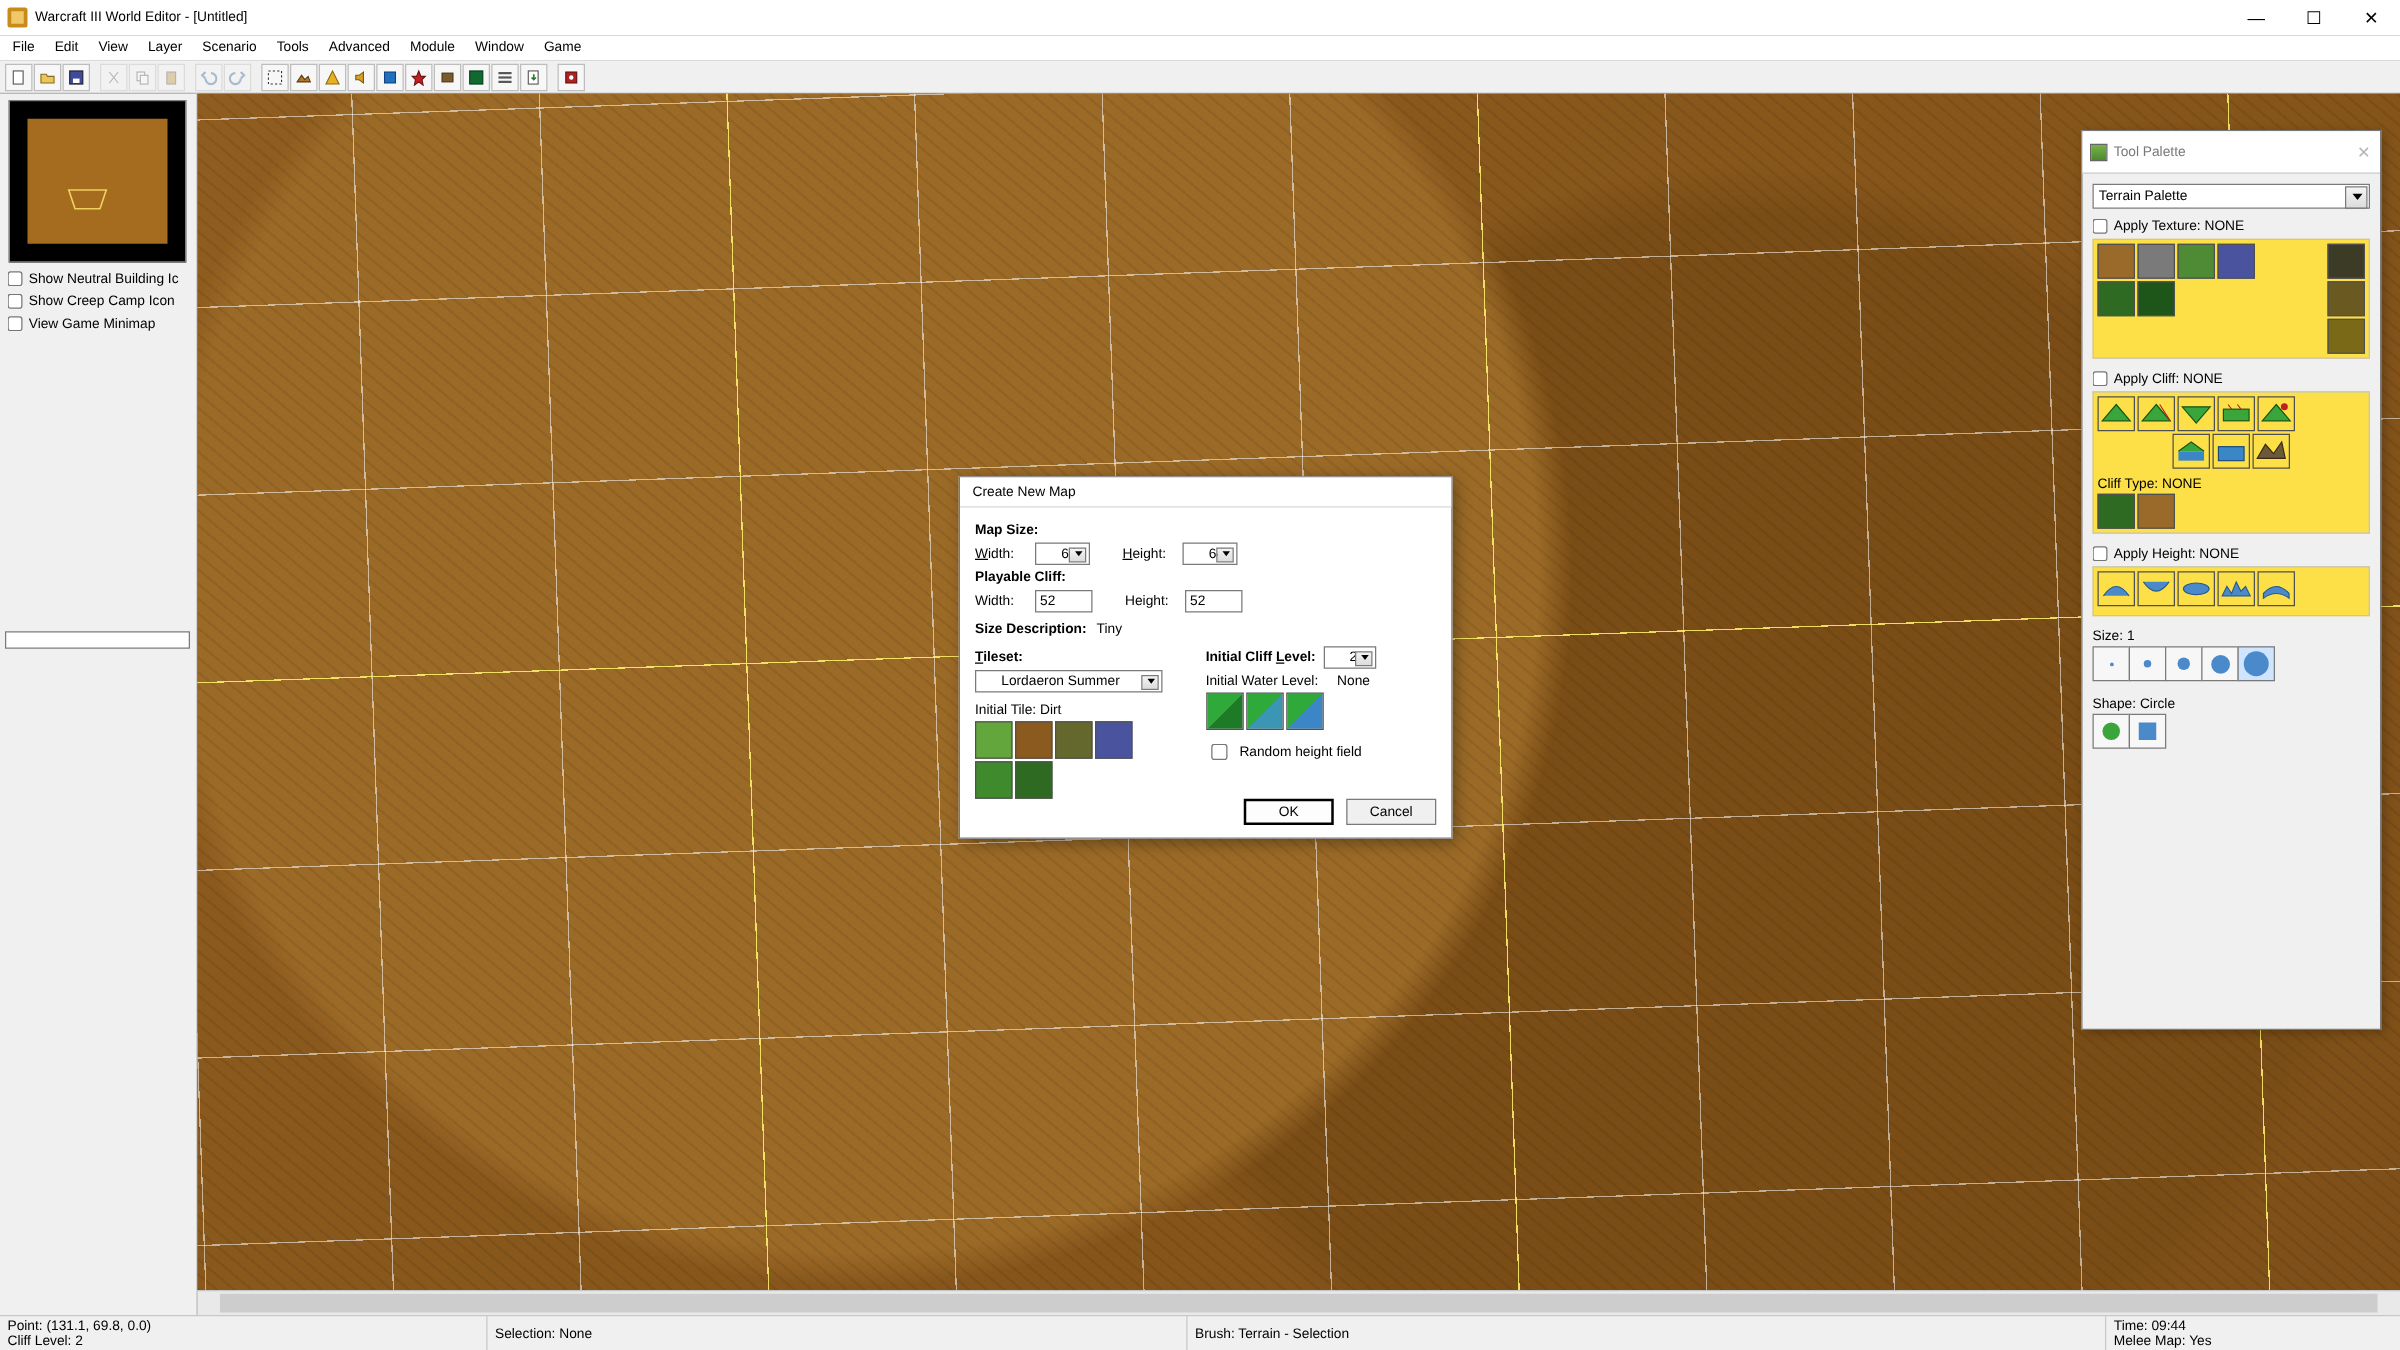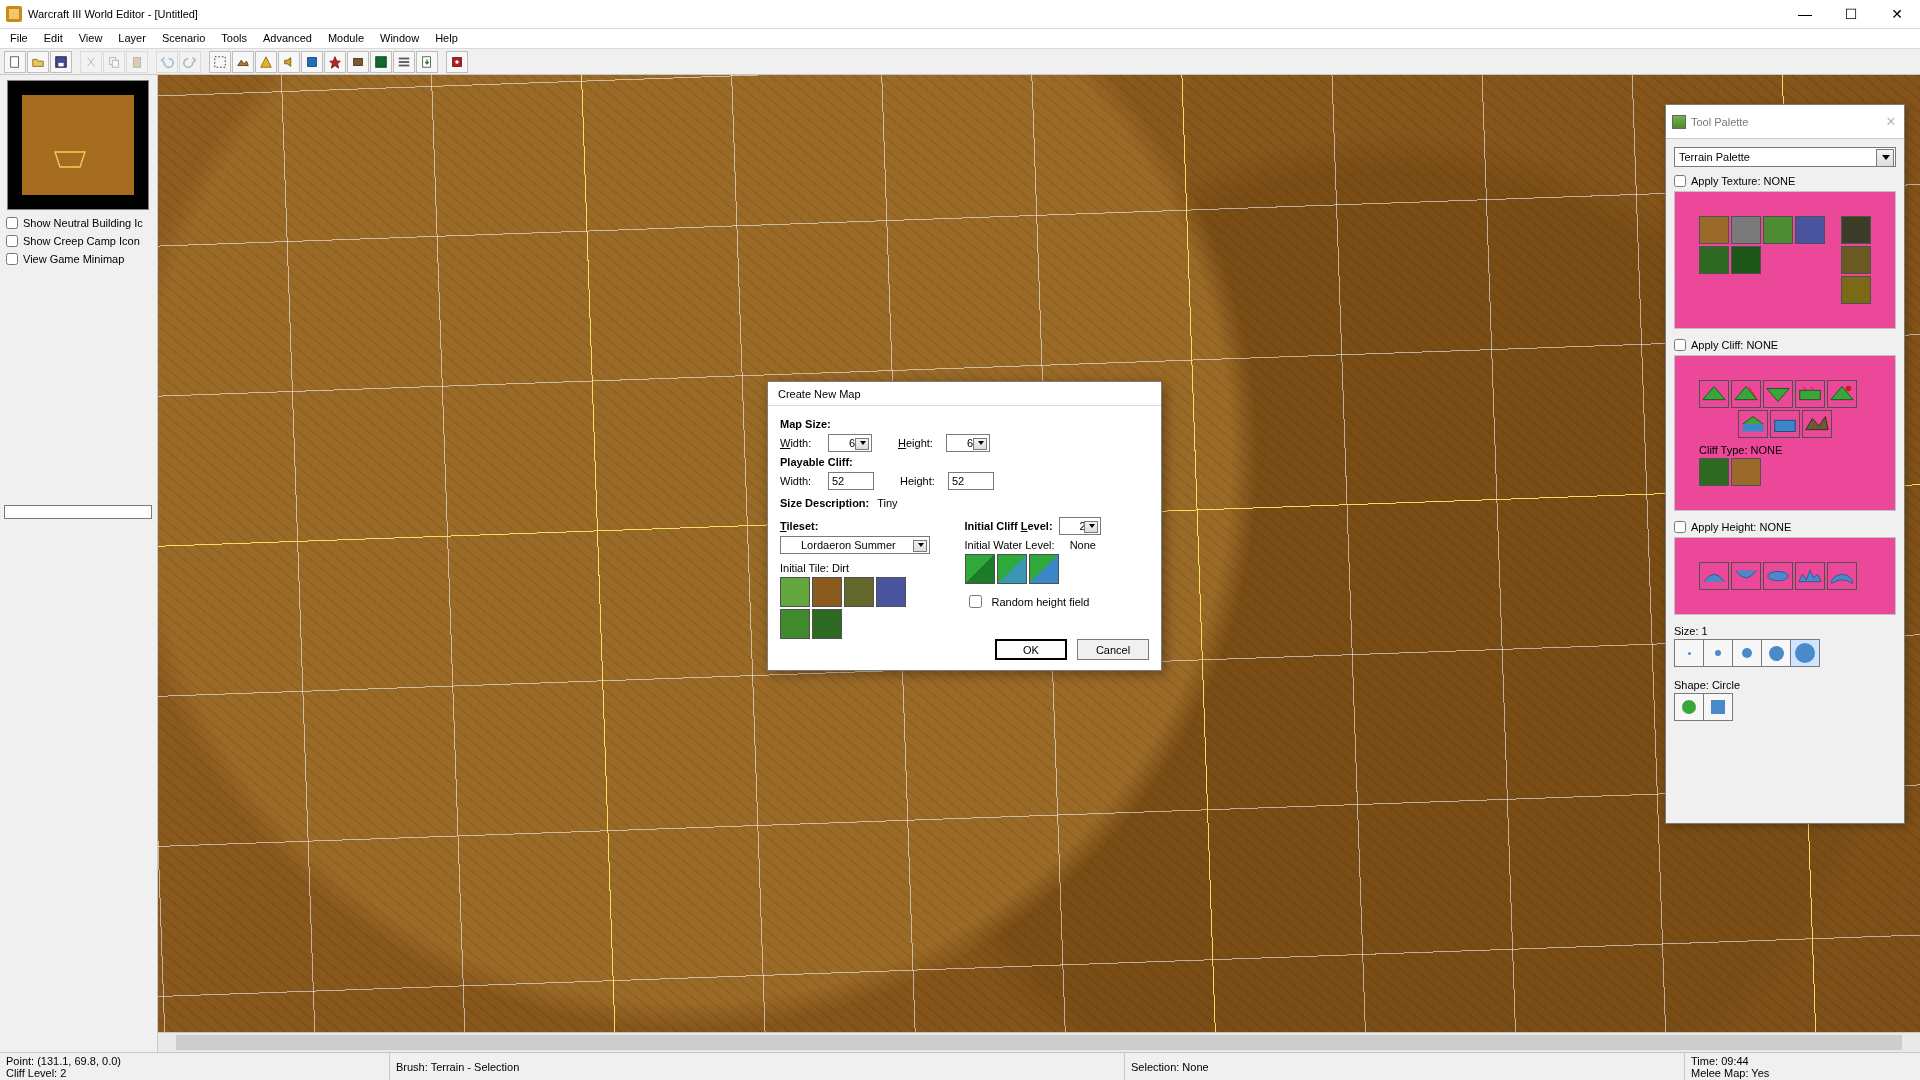--- a/index.html
+++ b/index.html
@@ -84,21 +84,21 @@
 
 
 .palette{position:absolute;right:15px;top:104px;width:240px;height:720px;background:#f0f0f0;border:1px solid #7a7a7a;box-shadow:2px 2px 8px rgba(0,0,0,.25)}
 .palette .ptitle{height:34px;background:#fff;border-bottom:1px solid #c8c8c8;display:flex;align-items:center;padding-left:6px;font-size:11px;color:#787878}
 .palette .ptitle .picon{width:14px;height:14px;margin-right:5px;background:linear-gradient(#77b24a,#4d8a2e);border:1px solid #666}
 .palette .ptitle .pclose{margin-left:auto;margin-right:6px;width:14px;height:14px;color:#b7b7b7;font-size:13px;text-align:center;line-height:13px}
 .palette .pbody{padding:8px}
 .pdd{border:1px solid #7a7a7a;background:#fff;height:20px;display:flex;align-items:center;position:relative;padding:0 4px;margin-bottom:8px}
 .pdd::after{content:"";position:absolute;right:1px;top:1px;width:16px;height:16px;background:linear-gradient(#f4f4f4,#dcdcdc);border:1px solid #7a7a7a}
 .pdd .caret{position:absolute;right:5px;top:7px;border-left:4px solid transparent;border-right:4px solid transparent;border-top:5px solid #000;z-index:1}
-.pgroup{border:1px solid #c3c3c3;background:#ec4899;margin:4px 0 10px;padding:24px;min-height:40px}
+.pgroup{border:1px solid #c3c3c3;background:#fde047;margin:4px 0 10px;padding:3px;min-height:40px}
 .pcheck{display:flex;align-items:flex-start;gap:5px;margin-bottom:2px}
 .pcheck input{width:12px;height:12px;margin:0}
 .sw{width:30px;height:28px;border:1px solid #505050}
 .swrow{display:flex;gap:2px;flex-wrap:wrap}
 .brushrow{display:flex;gap:0;margin-top:2px}
 .brushbtn{width:30px;height:28px;border:1px solid #7a7a7a;background:#f7f7f7;margin-left:-1px;display:flex;align-items:center;justify-content:center}
 .brushbtn.first{margin-left:0}
 .brushbtn.sel{background:#cfe4ff}
 .lbl{font-size:11px;margin-top:2px}
 .circc{border-radius:50%;background:#4a8acb}
@@ -126,21 +126,21 @@
 <div class="menubar">
   <span>File</span>
   <span>Edit</span>
   <span>View</span>
   <span>Layer</span>
   <span>Scenario</span>
   <span>Tools</span>
   <span>Advanced</span>
   <span>Module</span>
   <span>Window</span>
-  <span>Help</span>
+  <span>Game</span>
 </div>
 
 <div class="maintoolbar">
   <div class="tbtn">
       <svg viewBox="0 0 16 16">
         <rect x="3" y="2" width="9" height="12" fill="#fff" stroke="#555"></rect>
       </svg>
     </div>
   <div class="tbtn">
       <svg viewBox="0 0 16 16">
@@ -281,25 +281,25 @@
   <div class="scroll-h">
     <div class="thumb"></div>
   </div>
 </div>
 
 <div class="statusbar">
   <div class="cell c1">
       <span>Point: (131.1, 69.8, 0.0)</span>
       <span>Cliff Level: 2</span>
     </div>
+  <div class="cell c3">
+      <span>Selection: None</span>
+    </div>
   <div class="cell c2">
       <span>Brush: Terrain - Selection</span>
-    </div>
-  <div class="cell c3">
-      <span>Selection: None</span>
     </div>
   <div class="cell c4">
       <span>Time: 09:44</span>
       <span>Melee Map: Yes</span>
     </div>
 </div>
 
 <div class="dialog">
   <div class="dtitle">Create New Map</div>
   <div class="dbody">

